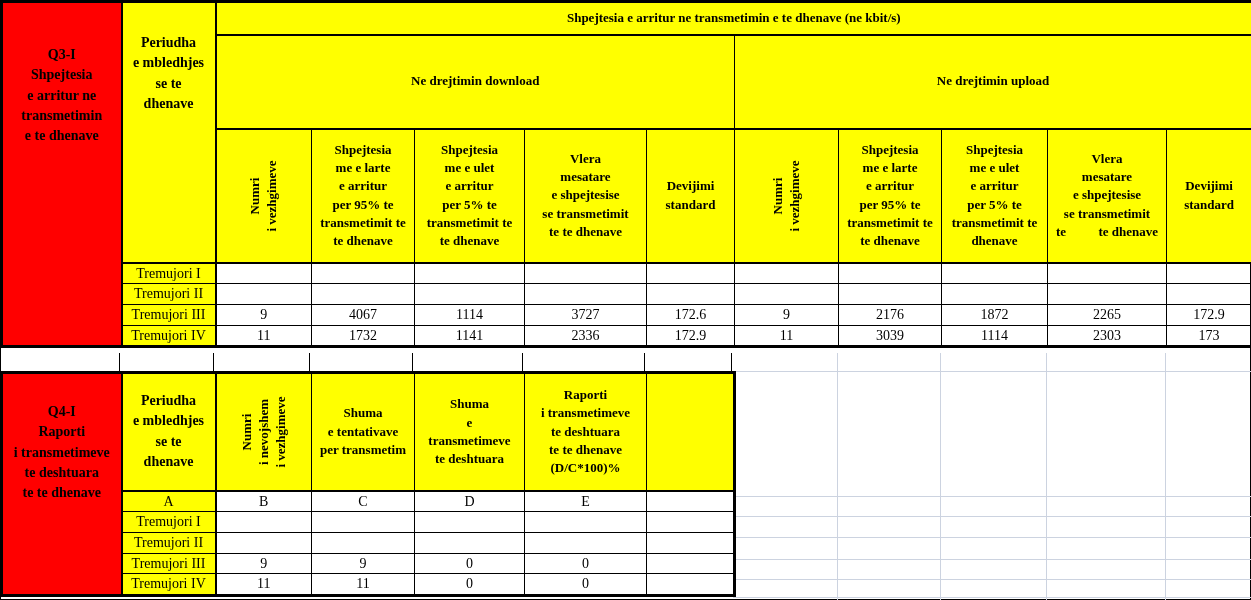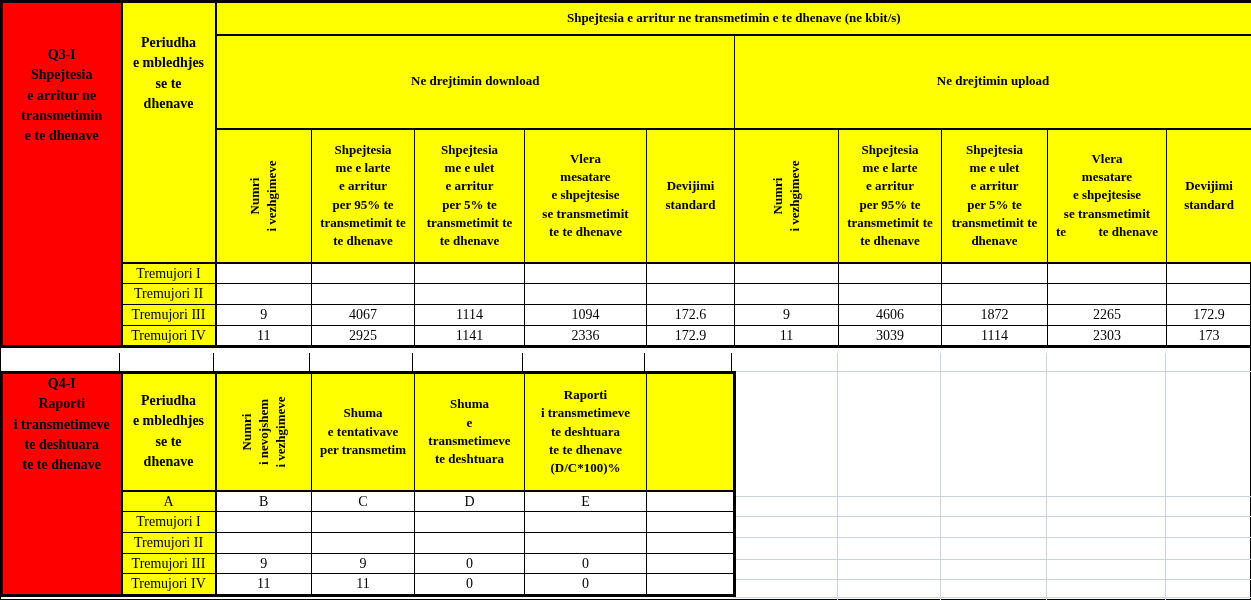--- a/index.html
+++ b/index.html
@@ -145,32 +145,32 @@
       <td class="val"></td>
       <td class="val"></td>
       <td class="val"></td>
       <td class="val"></td>
     </tr>
     <tr style="height:20px">
       <td class="yel lbl br2">Tremujori III</td>
       <td class="val">9</td>
       <td class="val">4067</td>
       <td class="val">1114</td>
-      <td class="val">1094</td>
+      <td class="val">3727</td>
       <td class="val">172.6</td>
       <td class="val">9</td>
-      <td class="val">4606</td>
+      <td class="val">2176</td>
       <td class="val">1872</td>
       <td class="val">2265</td>
       <td class="val">172.9</td>
     </tr>
     <tr style="height:19px">
       <td class="yel lbl br2">Tremujori IV</td>
       <td class="val">11</td>
-      <td class="val">2925</td>
+      <td class="val">1732</td>
       <td class="val">1141</td>
       <td class="val">2336</td>
       <td class="val">172.9</td>
       <td class="val">11</td>
       <td class="val">3039</td>
       <td class="val">1114</td>
       <td class="val">2303</td>
       <td class="val">173</td>
     </tr>
   </tbody>
@@ -201,21 +201,21 @@
       <col style="width:120px">
         <col style="width:94px">
         <col style="width:96px">
       <col style="width:103px">
         <col style="width:110px">
         <col style="width:122px">
       <col style="width:88px">
     </colgroup>
     <tbody>
         <tr style="height:118px">
-      <td rowspan="6" class="red big br2 top-pad" style="">Q4-I
+      <td rowspan="6" class="red big br2 top-pad" style="padding-top:28px">Q4-I
 Raporti
 i transmetimeve
 te deshtuara
 te te dhenave</td>
       <td class="yel big br2 bb2">Periudha
 e mbledhjes
 se te
 dhenave</td>
       <td class="yel vcell bb2">
         <div class="vtext small">Numri

